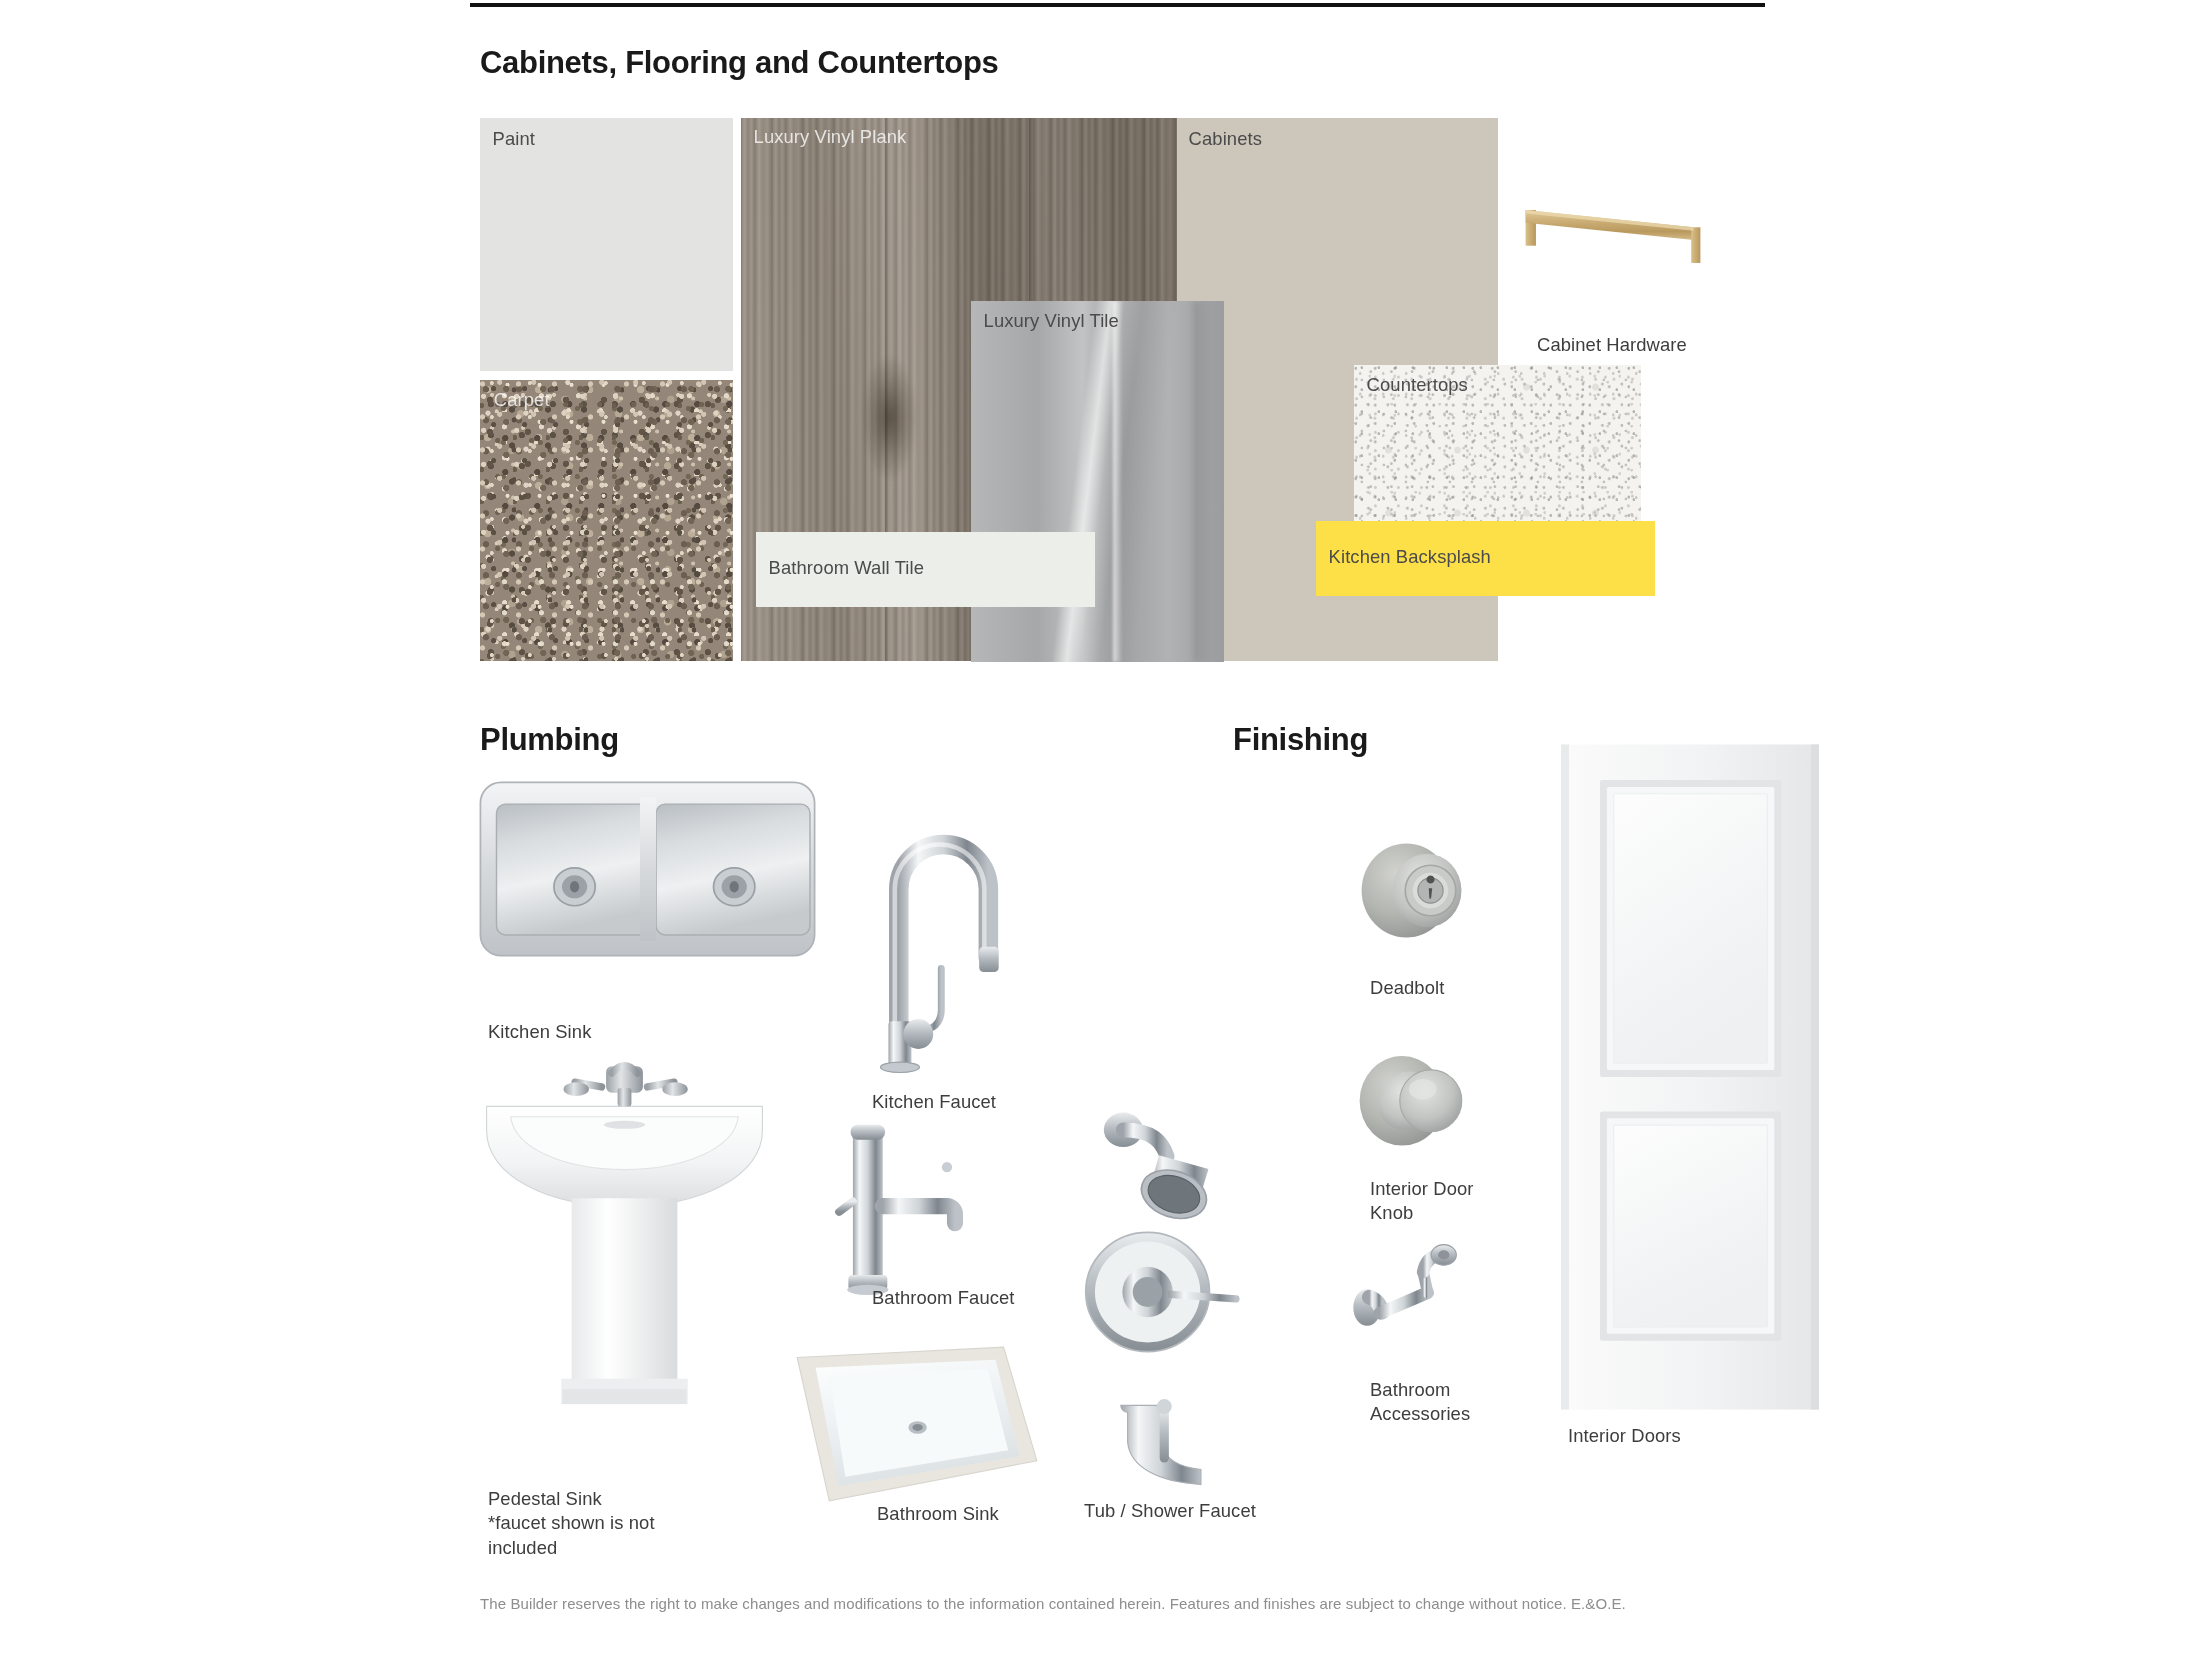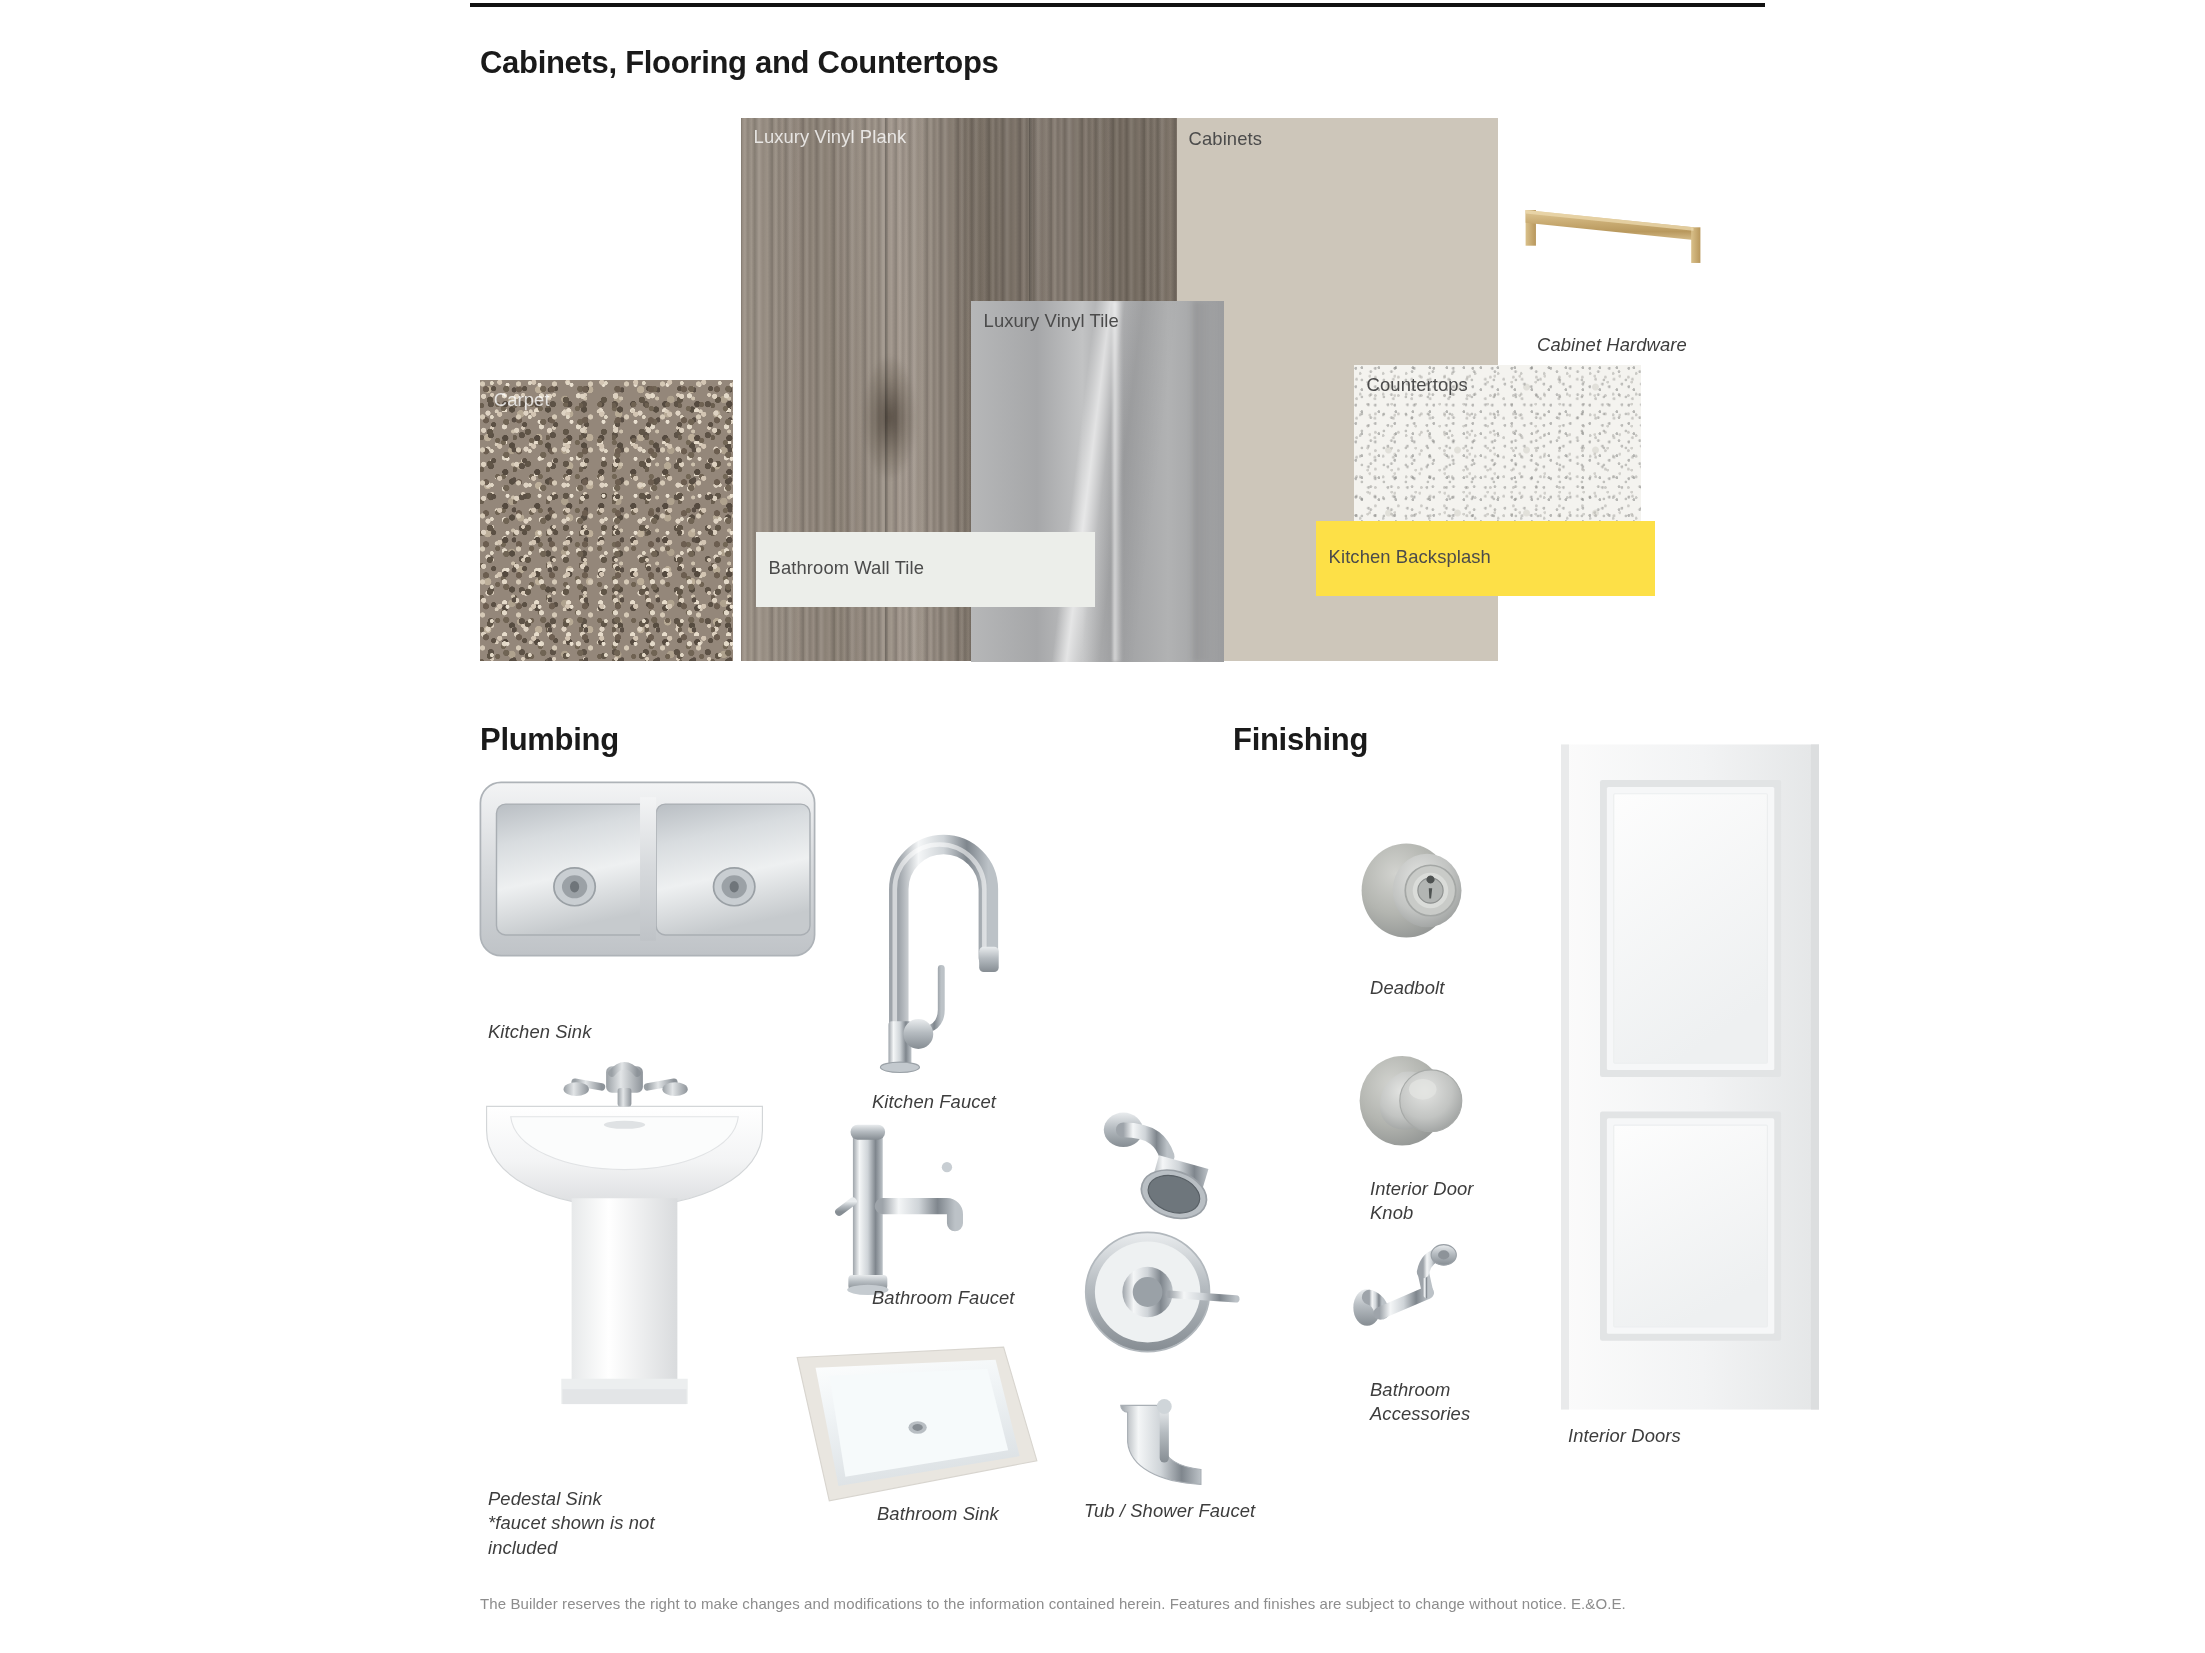--- a/index.html
+++ b/index.html
@@ -152,21 +152,21 @@
   }
 
   
   #sw-bwt{left:740px;top:532px;width:339px;height:75px;background:#eceeea;}
   
   #sw-kbs{left:1300px;top:521px;width:339px;height:75px;background:#fde047;text-align:center;}
 
   
   .cap{
     position:absolute;font-size:18.4px;color:#3d3d3d;
-    line-height:1.32;letter-spacing:0.1px;white-space:nowrap;font-style:italic;
+    line-height:1.32;letter-spacing:0.1px;white-space:nowrap;
   }
   .cap.wrap{white-space:normal;}
 
   
   #footer{
     position:absolute;left:464px;top:1595px;width:1286px;
     font-size:15px;color:#8d8d8d;letter-spacing:0.1px;
   }
 
   
@@ -175,20 +175,23 @@
 </style>
 </head>
 <body>
 
 <div class="page">
 
   <div class="top-rule"></div>
 
   <div class="sec-title" id="title-main">Cabinets, Flooring and Countertops</div>
 
+  <div class="sw" id="sw-paint">
+    <div class="sw-lbl" style="left:12.6px;top:10.3px;">Paint</div>
+  </div>
 
   <div class="sw" id="sw-carpet">
     <div class="carpet-tex"></div>
     <div class="sw-lbl faint" style="left:13.8px;top:9.2px;">Carpet</div>
   </div>
 
   <div class="sw" id="sw-cab">
     <div class="sw-lbl" style="left:12.6px;top:10.3px;">Cabinets</div>
   </div>
 

